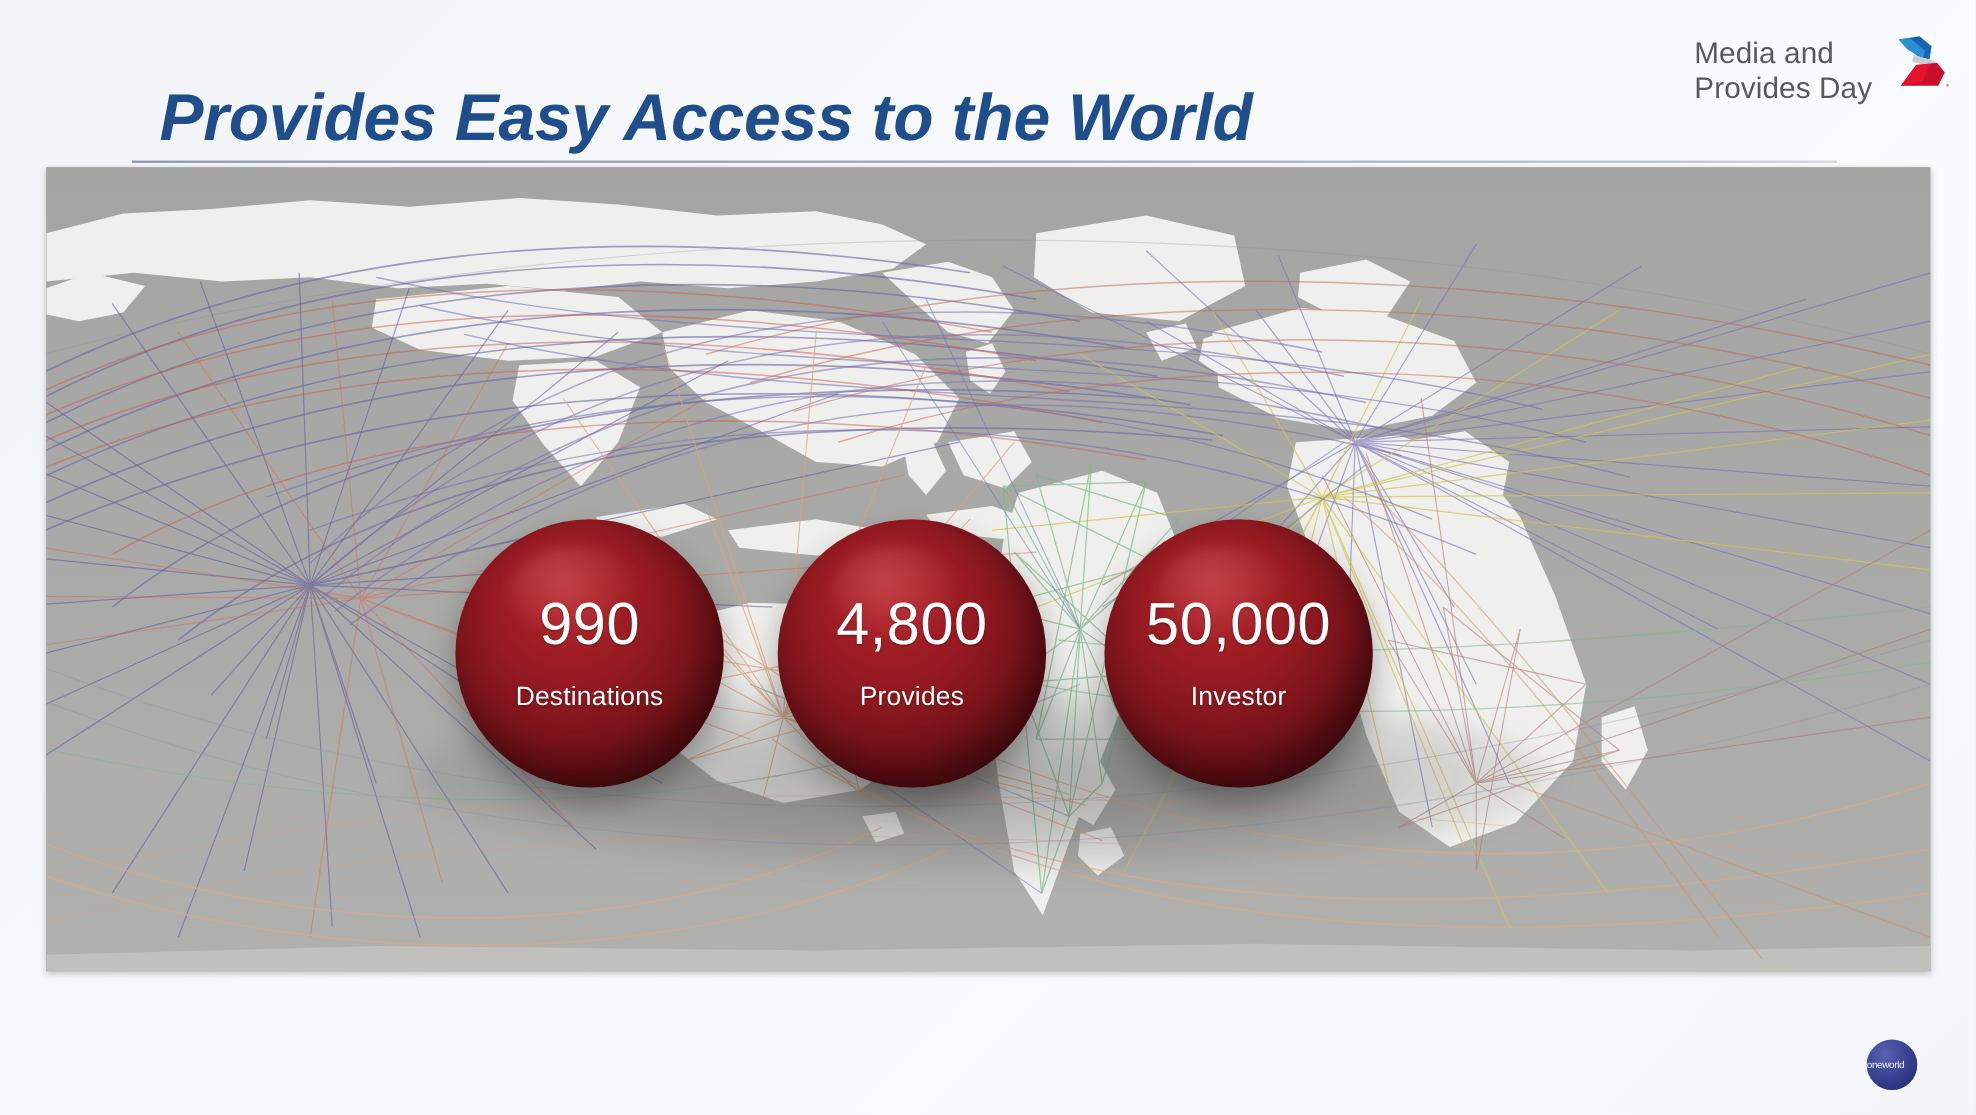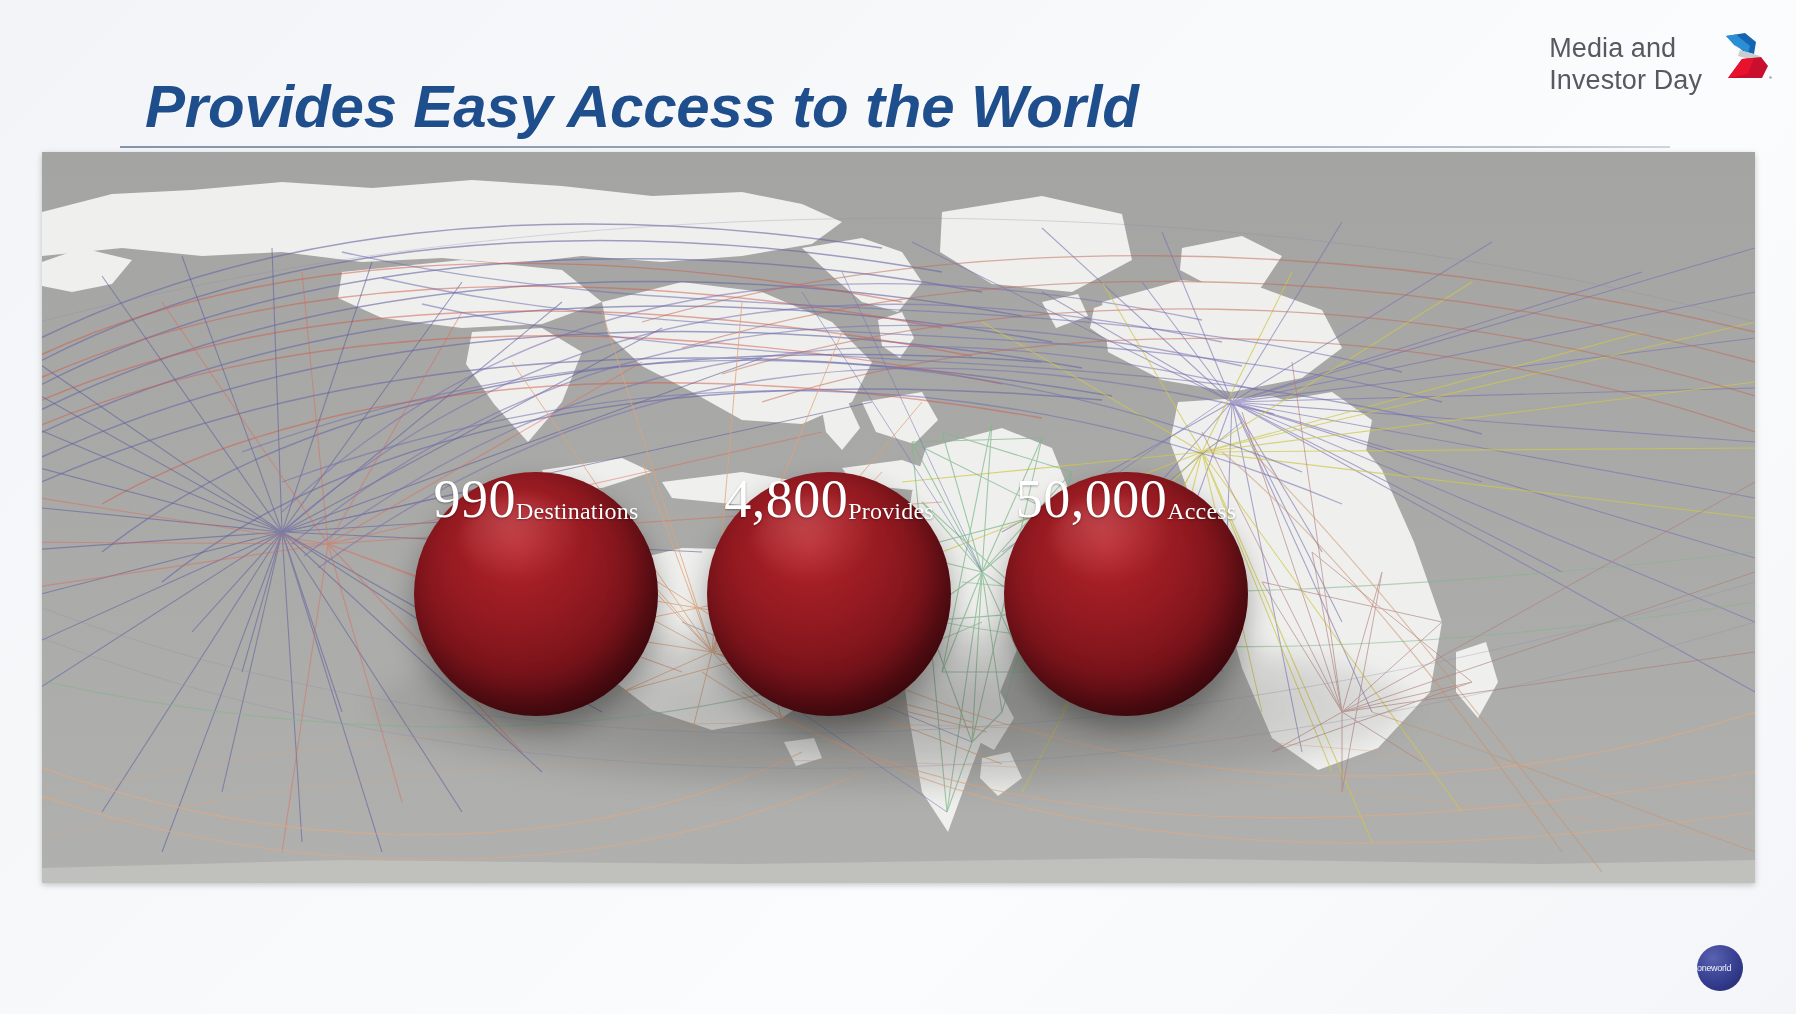--- a/index.html
+++ b/index.html
@@ -106,24 +106,24 @@
   }
   .stat-sphere {
     position: absolute;
     width: 244px;
     height: 244px;
     border-radius: 50%;
     background:
       radial-gradient(circle at 42% 30%, #b4252c 0%, #a51f26 16%, #951a21 34%, #7d141b 55%, #5d0d14 76%, #3e080d 92%, #2e050a 100%);
     box-shadow: 0 14px 28px rgba(0,0,0,0.32), inset -10px -14px 34px rgba(0,0,0,0.38);
     display: flex;
-    flex-direction: row;
+    flex-direction: column;
+    align-items: center;
     justify-content: center;
     pointer-events: auto;
-    font-family: Liberation Serif, serif;
   }
   .stat-sphere::after {
     content: "";
     position: absolute;
     left: 20%;
     top: 10%;
     width: 48%;
     height: 34%;
     border-radius: 50%;
     background: radial-gradient(ellipse at 40% 35%, rgba(255,190,190,0.22) 0%, rgba(255,160,160,0.10) 45%, rgba(255,255,255,0) 78%);
@@ -178,21 +178,21 @@
   }
 </style>
 </head>
 <body>
 
 <div class="slide">
 
   <div class="brand-logo">
     <div class="brand-text">
       <span class="l1">Media and</span>
-      <span class="l2">Investor Day</span>
+      <span class="l2">Provides Day</span>
     </div>
     <svg class="aa-symbol" viewBox="0 0 62 58">
 
       <path d="M14 8 L33 5 L44 14 L42 26 L31 23 Z" fill="#1565b0"></path>
       <path d="M14 8 L24 6.5 L38 18 L36 25 L22 17 Z" fill="#2b8fd6"></path>
 
       <path d="M28 22 L48 28 L44 33 L26 28 Z" fill="#c9ccd1"></path>
 
       <path d="M16 50 L30 31 L49 29 L56 38 L50 50 Z" fill="#c8102e"></path>
       <path d="M16 50 L30 31 L42 30 L36 46 Z" fill="#e8122f"></path>
@@ -537,21 +537,21 @@
       <div class="stat-sphere sphere-1">
         <div class="stat-value">990</div>
         <div class="stat-label">Destinations</div>
       </div>
       <div class="stat-sphere sphere-2">
         <div class="stat-value">4,800</div>
         <div class="stat-label">Provides</div>
       </div>
       <div class="stat-sphere sphere-3">
         <div class="stat-value">50,000</div>
-        <div class="stat-label">Access</div>
+        <div class="stat-label">Investor</div>
       </div>
     </div>
   </div>
 
   <div class="oneworld-logo">
     <span class="ow-text">oneworld</span>
   </div>
 
 </div>
 

